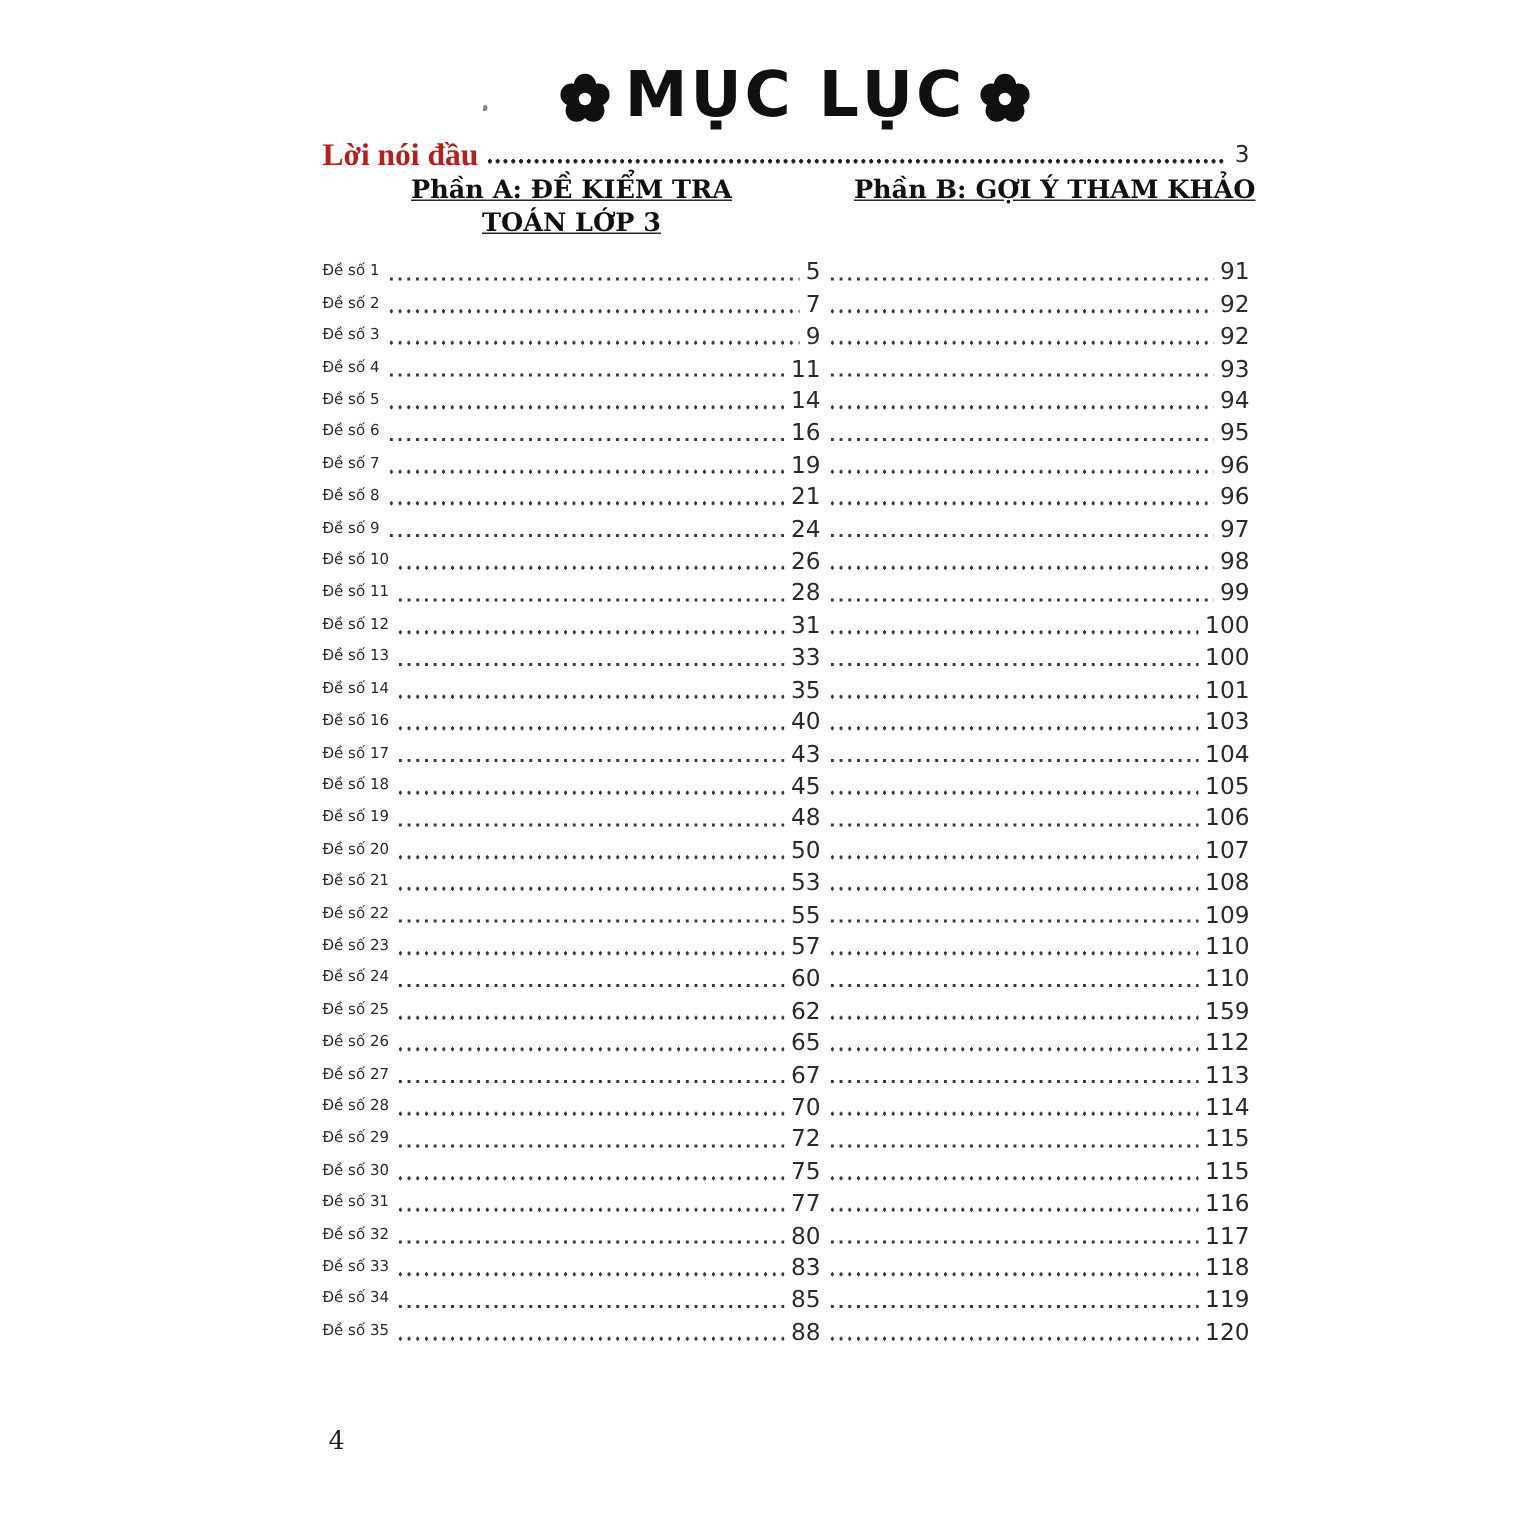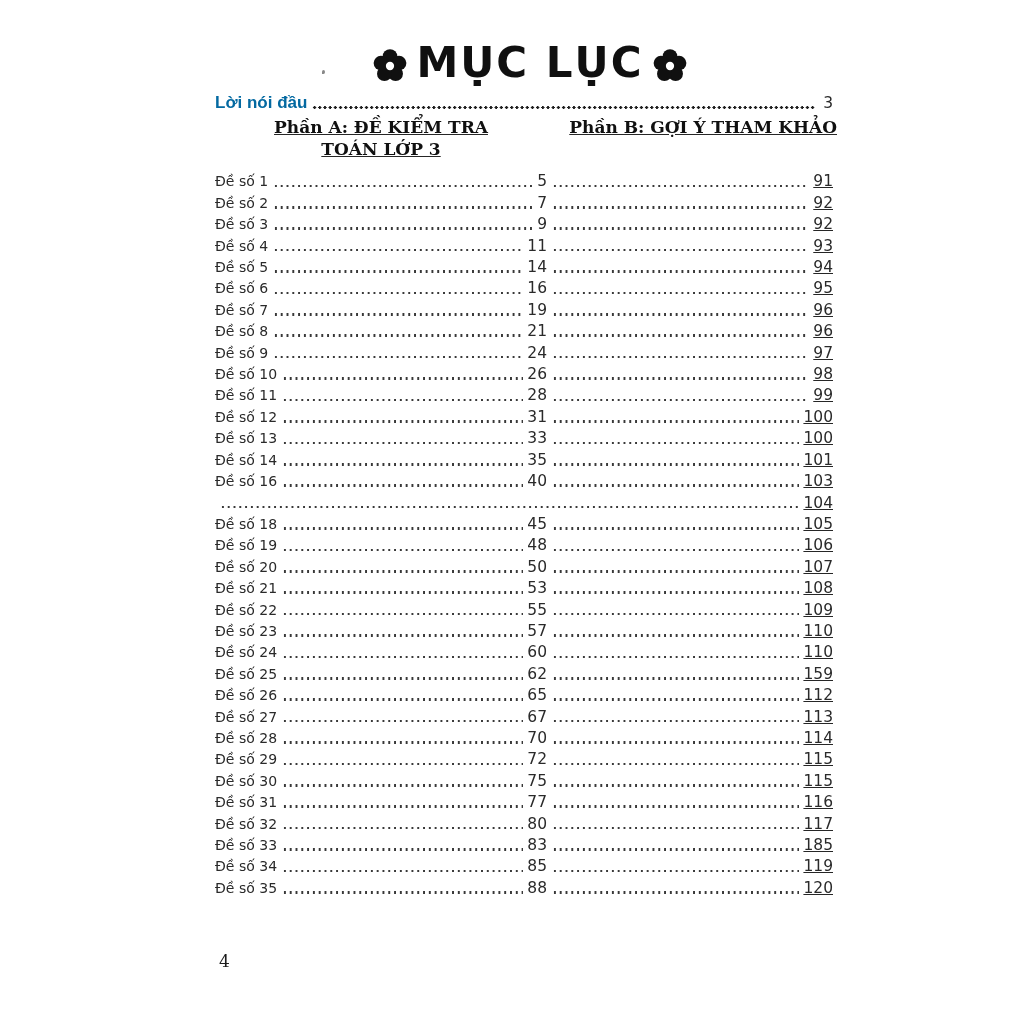--- a/index.html
+++ b/index.html
@@ -10,40 +10,40 @@
   
   .title-row { position:absolute; top:38px; left:215px; width:630px; height:56px;
                display:flex; align-items:center; justify-content:center; gap:8px; }
   .title-text { font-family:"DejaVu Sans", sans-serif; font-weight:900; font-size:42px;
                 letter-spacing:2px; color:#101010; line-height:1; padding-bottom:6px; }
   .florette { width:36px; height:36px; display:block; }
 
   
   .preface-row { position:absolute; top:91px; left:215px; width:618px; height:22px;
                  display:flex; align-items:flex-end; }
-  .preface-label { font-family:Liberation Sans, sans-serif; font-weight:bold;
-                   font-size:17px; color:#0369a1; line-height:20px; white-space:nowrap; }
+  .preface-label { font-family:Liberation Serif, serif; font-weight:bold;
+                   font-size:21px; color:#b91c1c; line-height:20px; white-space:nowrap; }
   .preface-num { font-size:15.5px; color:#2a2a2a; line-height:20px; padding-left:4px; }
   .leader-bold { flex:1; align-self:flex-end; height:3px; margin:0 3px 4px 5px;
                  background-image:radial-gradient(circle 1.4px at 50% 50%, #1e1e1e 98%, transparent);
                  background-size:5.2px 3px; background-repeat:repeat-x; }
 
   
   .col-headers { position:absolute; top:116px; left:215px; width:622px; display:flex;text-decoration:underline; }
   .col-a { width:332px; text-align:center; }
   .col-b { width:290px; text-align:right; }
   .hdr { font-family:"DejaVu Serif","Liberation Serif",serif; font-weight:bold;
          font-size:17px; line-height:22px; color:#101010; white-space:nowrap; }
 
   
   .entries { position:absolute; top:170px; left:215px; width:618px; }
   .row { height:21.42px; display:flex; align-items:flex-end; }
   .cellA { width:332px; display:flex; align-items:flex-end; }
-  .cellB { flex:1; display:flex; align-items:flex-start;text-decoration:underline; }
-  .lbl { font-size:14px; color:#2a2a2a; line-height:20px; white-space:nowrap; }
+  .cellB { flex:1; display:flex; align-items:flex-start; }
+  .lbl { font-size:10px; color:#2a2a2a; line-height:20px; white-space:nowrap; }
   .num { font-size:15.5px; color:#2a2a2a; line-height:20px; white-space:nowrap; text-align:right; }
   .leader { flex:1; align-self:flex-end; height:2.6px; margin:0 4px 4.2px 5px;
             background-image:radial-gradient(circle 1.2px at 50% 50%, #383838 98%, transparent);
             background-size:5.8px 2.6px; background-repeat:repeat-x; }
 
   
   .page-number { position:absolute; left:219px; top:951px;
                  font-family:"DejaVu Serif","Liberation Serif",serif;
                  font-size:17px; color:#1c1c1c; }
 
@@ -258,20 +258,25 @@
           <span class="lbl">Đề số 16</span>
           <span class="leader"></span>
           <span class="num">40</span>
         </div>
         <div class="cellB">
           <span class="leader"></span>
           <span class="num">103</span>
         </div>
       </div>
       <div class="row">
+        <div class="cellA">
+          <span class="lbl">Đề số 17</span>
+          <span class="leader"></span>
+          <span class="num">43</span>
+        </div>
         <div class="cellB">
           <span class="leader"></span>
           <span class="num">104</span>
         </div>
       </div>
       <div class="row">
         <div class="cellA">
           <span class="lbl">Đề số 18</span>
           <span class="leader"></span>
           <span class="num">45</span>
@@ -436,21 +441,21 @@
         </div>
       </div>
       <div class="row">
         <div class="cellA">
           <span class="lbl">Đề số 33</span>
           <span class="leader"></span>
           <span class="num">83</span>
         </div>
         <div class="cellB">
           <span class="leader"></span>
-          <span class="num">185</span>
+          <span class="num">118</span>
         </div>
       </div>
       <div class="row">
         <div class="cellA">
           <span class="lbl">Đề số 34</span>
           <span class="leader"></span>
           <span class="num">85</span>
         </div>
         <div class="cellB">
           <span class="leader"></span>

